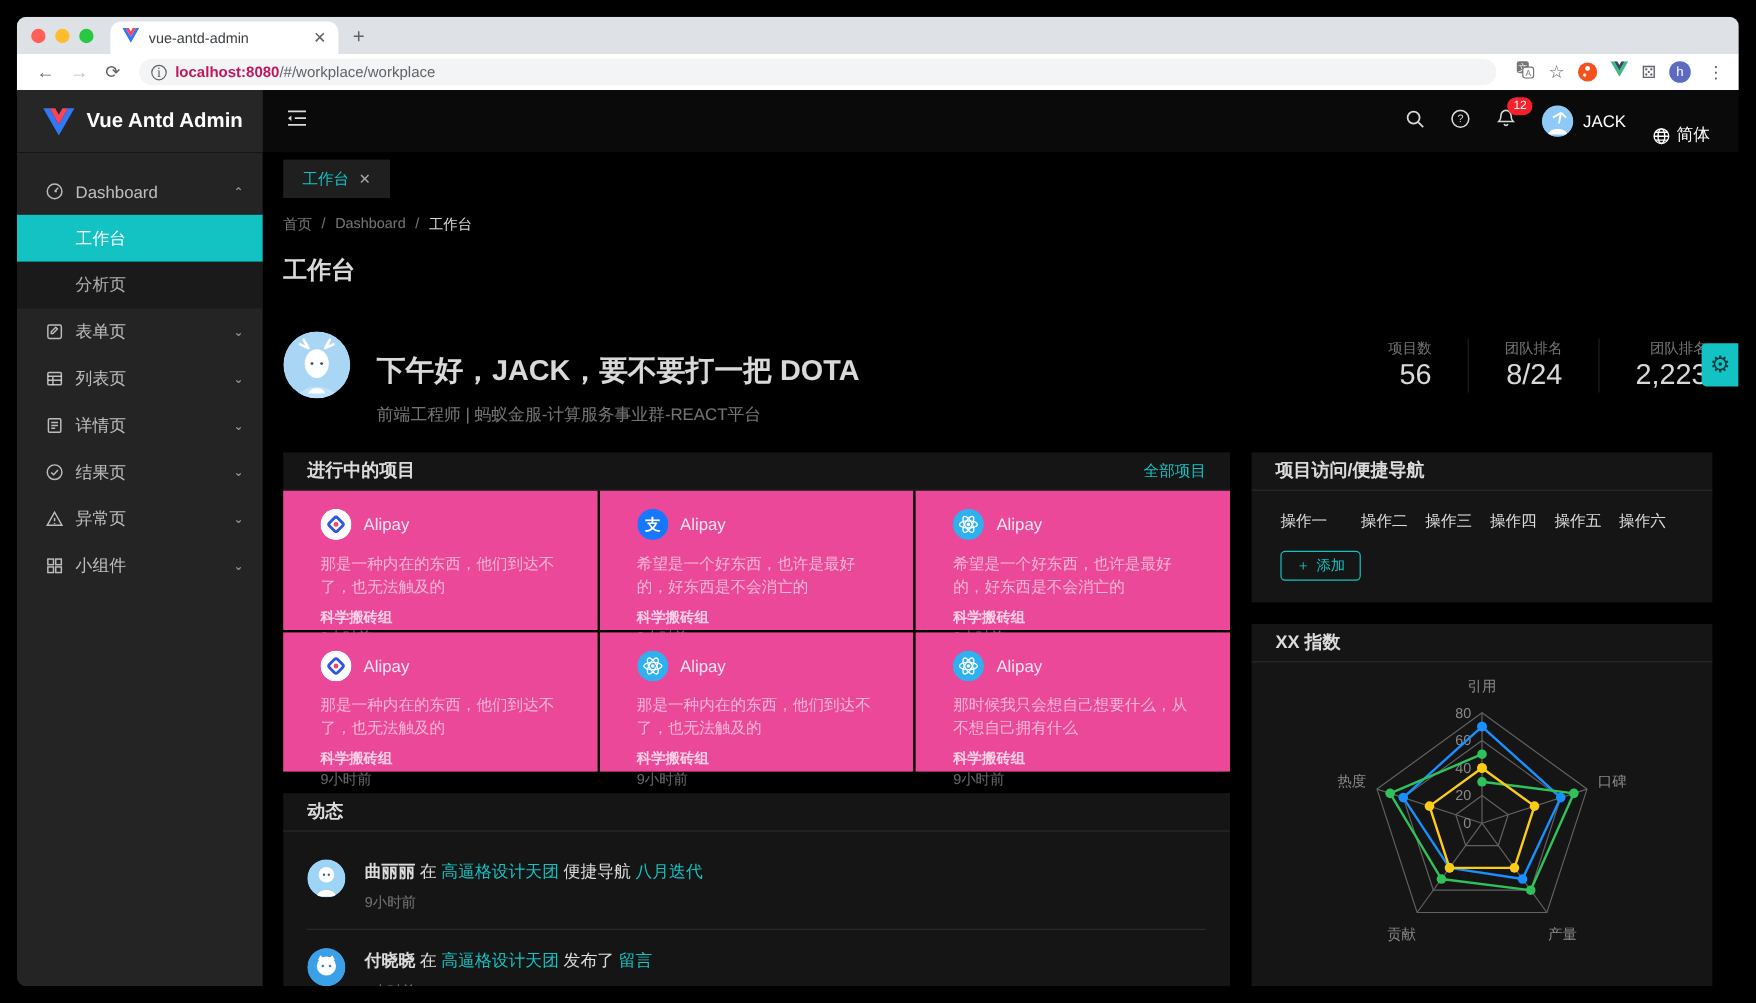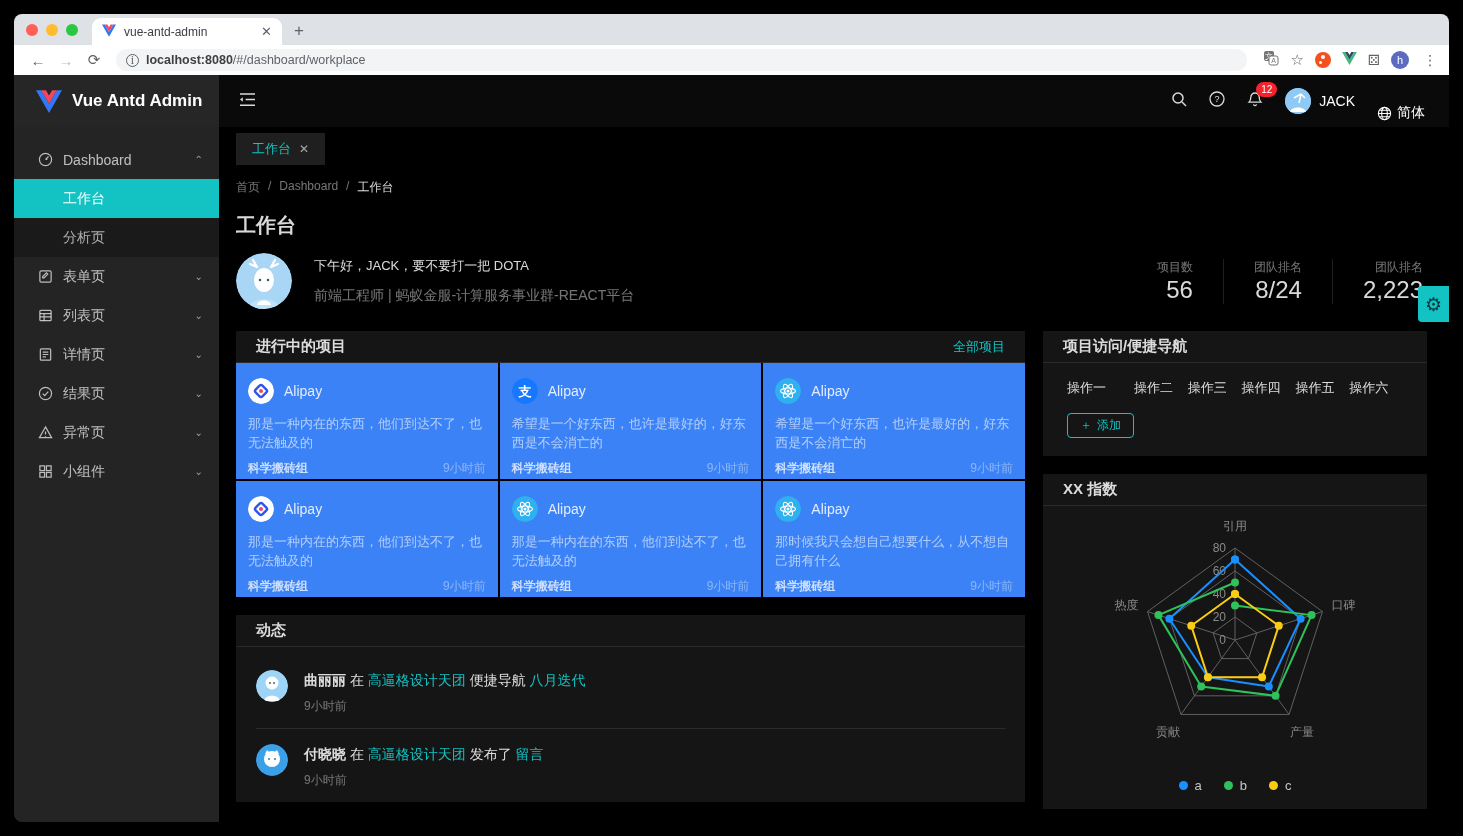--- a/index.html
+++ b/index.html
@@ -17,21 +17,21 @@
   .tab-title { font-size:12px; color:#3c4043; flex:1; white-space:nowrap; overflow:hidden; }
   .tab-close { color:#5f6368; font-size:13px; cursor:default; }
   .newtab { color:#5f6368; font-size:17px; margin:0 0 4px 12px; }
 
   .toolbar { height:30px; background:#fff; display:flex; align-items:center; padding:0 12px; gap:4px; flex:none; }
   .nav-ic { color:#5f6368; font-size:15px; width:24px; text-align:center; }
   .nav-ic.disabled { color:#bdc1c6; }
   .omnibox { flex:1; height:22px; background:#f3f4f6; border-radius:11px; display:flex; align-items:center; padding:0 10px; gap:7px; margin:0 6px; }
   .omni-info { color:#5f6368; font-size:12px; border:1px solid #5f6368; border-radius:50%; width:13px; height:13px; line-height:11px; text-align:center; font-family:"Liberation Serif",serif; }
   .url { font-size:12.5px; color:#5f6368; white-space:nowrap; }
-  .url b { color:#404040; font-weight:600;text-align:right; }
+  .url b { color:#be185d; font-weight:600;text-align:right; }
   .ext-row { display:flex; align-items:center; gap:11px; margin-left:6px; }
   .ext-orange { width:16px; height:16px; border-radius:50%; background:#f4511e; position:relative; }
   .ext-orange i { position:absolute; width:4px; height:4px; border-radius:50%; background:#fff; left:6px; top:3px; }
   .ext-orange em { position:absolute; width:3px; height:3px; border-radius:50%; background:#ffd; left:4px; top:9px; }
   .puzzle { color:#5f6368; font-size:14px; }
   .chrome-avatar { width:18px; height:18px; border-radius:50%; background:#5c6bc0; color:#fff; font-size:11px; text-align:center; line-height:18px; }
   .kebab { color:#5f6368; font-size:14px; letter-spacing:0; margin-left:3px; }
 
   
   .app { flex:1; background:#000; position:relative; overflow:hidden; display:flex; flex-direction:column; }
@@ -61,44 +61,44 @@
   .page-tab { display:inline-flex; align-items:center; gap:8px; height:32px; background:#1f1f1f; padding:0 16px; font-size:13px; color:#13c2c2; }
   .page-tab .x { color:rgba(255,255,255,.6); font-size:12px; }
   .content-pad { padding:14px 22px 0 17px; }
   .breadcrumb { font-size:12px; color:rgba(255,255,255,.45); display:flex; gap:8px; }
   .breadcrumb .cur { color:rgba(255,255,255,.85); }
   .page-title { font-size:20px; font-weight:600; color:rgba(255,255,255,.85); margin:16px 0 14px; }
 
   .welcome { display:flex; align-items:center; margin:6px 0 22px; }
   .big-avatar { width:56px; height:56px; border-radius:50%; overflow:hidden; flex:none; }
   .welcome-text { margin-left:22px; }
-  .greeting { font-size:13px; font-weight:400; color:rgba(255,255,255,.85); margin-bottom:12px; }
+  .greeting { font-size:24px; font-weight:700; color:rgba(255,255,255,.85); margin-bottom:12px;margin-top:40px; }
   .userdesc { font-size:14px; color:rgba(255,255,255,.45); }
   .stats { margin-left:auto; display:flex; align-items:center; }
   .stat { padding:0 30px; text-align:right; border-left:1px solid rgba(255,255,255,.12); }
   .stat:first-child { border-left:none; }
   .stat:last-child { padding-right:4px; }
   .stat .s-lbl { font-size:12px; color:rgba(255,255,255,.45); margin-bottom:0; }
   .stat .s-val { font-size:24px; color:rgba(255,255,255,.85); }
 
   .main-grid { display:flex; gap:18px; align-items:flex-start; }
   .col-left { width:789px; flex:none; }
   .col-right { flex:1; }
   .card { background:#151515; margin-bottom:18px; }
   .card-hd { height:32px; display:flex; align-items:center; justify-content:space-between; padding:12px 20px; border-bottom:1px solid #2a2a2a; }
   .card-hd .t { font-size:15px; font-weight:600; color:rgba(255,255,255,.85); }
   .link { color:#13c2c2; font-size:13px; text-decoration:none; }
 
   .proj-grid { display:grid; grid-template-columns:1fr 1fr 1fr; gap:2px; background:#000; }
-  .proj-cell { background:#3b82f6; padding:15px 12px 12px; height:116px; }
+  .proj-cell { background:#ec4899; padding:15px 31px 12px; height:116px; }
   .proj-top { display:flex; align-items:center; gap:10px; margin-bottom:10px; }
   .proj-logo { width:26px; height:26px; border-radius:50%; overflow:hidden; flex:none; }
   .proj-title { font-size:14px; color:rgba(255,255,255,.85); font-weight:500; }
   .proj-desc { font-size:13px; line-height:19px; color:rgba(255,255,255,.6); height:38px; overflow:hidden; margin-bottom:8px; }
-  .proj-foot { display:flex; justify-content:space-between; font-size:12px; }
+  .proj-foot { display:flex; justify-content:space-between; font-size:12px;flex-direction:column; }
   .proj-group { color:rgba(255,255,255,.75); font-weight:600; }
   .proj-time { color:rgba(255,255,255,.4); }
 
   .act-list { padding:8px 20px 0; }
   .act-item { display:flex; gap:16px; padding:15px 0 13px; border-bottom:1px solid rgba(255,255,255,.09); }
   .act-item:last-child { border-bottom:none; }
   .act-avatar { width:32px; height:32px; border-radius:50%; overflow:hidden; flex:none; }
   .act-line { font-size:14px; color:rgba(255,255,255,.85); line-height:20px; }
   .act-line .nm { font-weight:600; }
   .act-line .lnk { color:#13c2c2; }
@@ -140,21 +140,21 @@
     </div>
     <span class="newtab">+</span>
   </div>
 
   <div class="toolbar">
     <span class="nav-ic">←</span>
     <span class="nav-ic disabled">→</span>
     <span class="nav-ic">⟳</span>
     <div class="omnibox">
       <span class="omni-info">i</span>
-      <span class="url"><b>localhost:8080</b><span>/#/dashboard/workplace</span></span>
+      <span class="url"><b>localhost:8080</b><span>/#/workplace/workplace</span></span>
     </div>
     <div class="ext-row">
       <span><svg width="16" height="16" viewBox="0 0 16 16">
             <rect x="1" y="1" width="10" height="10" rx="2" fill="#757575"></rect>
             <text x="6" y="9" font-size="8" fill="#fff" text-anchor="middle">文</text>
             <rect x="6" y="6" width="9" height="9" rx="2" fill="#fff" stroke="#757575"></rect>
             <text x="10.5" y="13" font-size="7" fill="#757575" text-anchor="middle">A</text>
           </svg></span>
       <span style="color:#5f6368;font-size:15px">☆</span>
       <span class="ext-orange">

